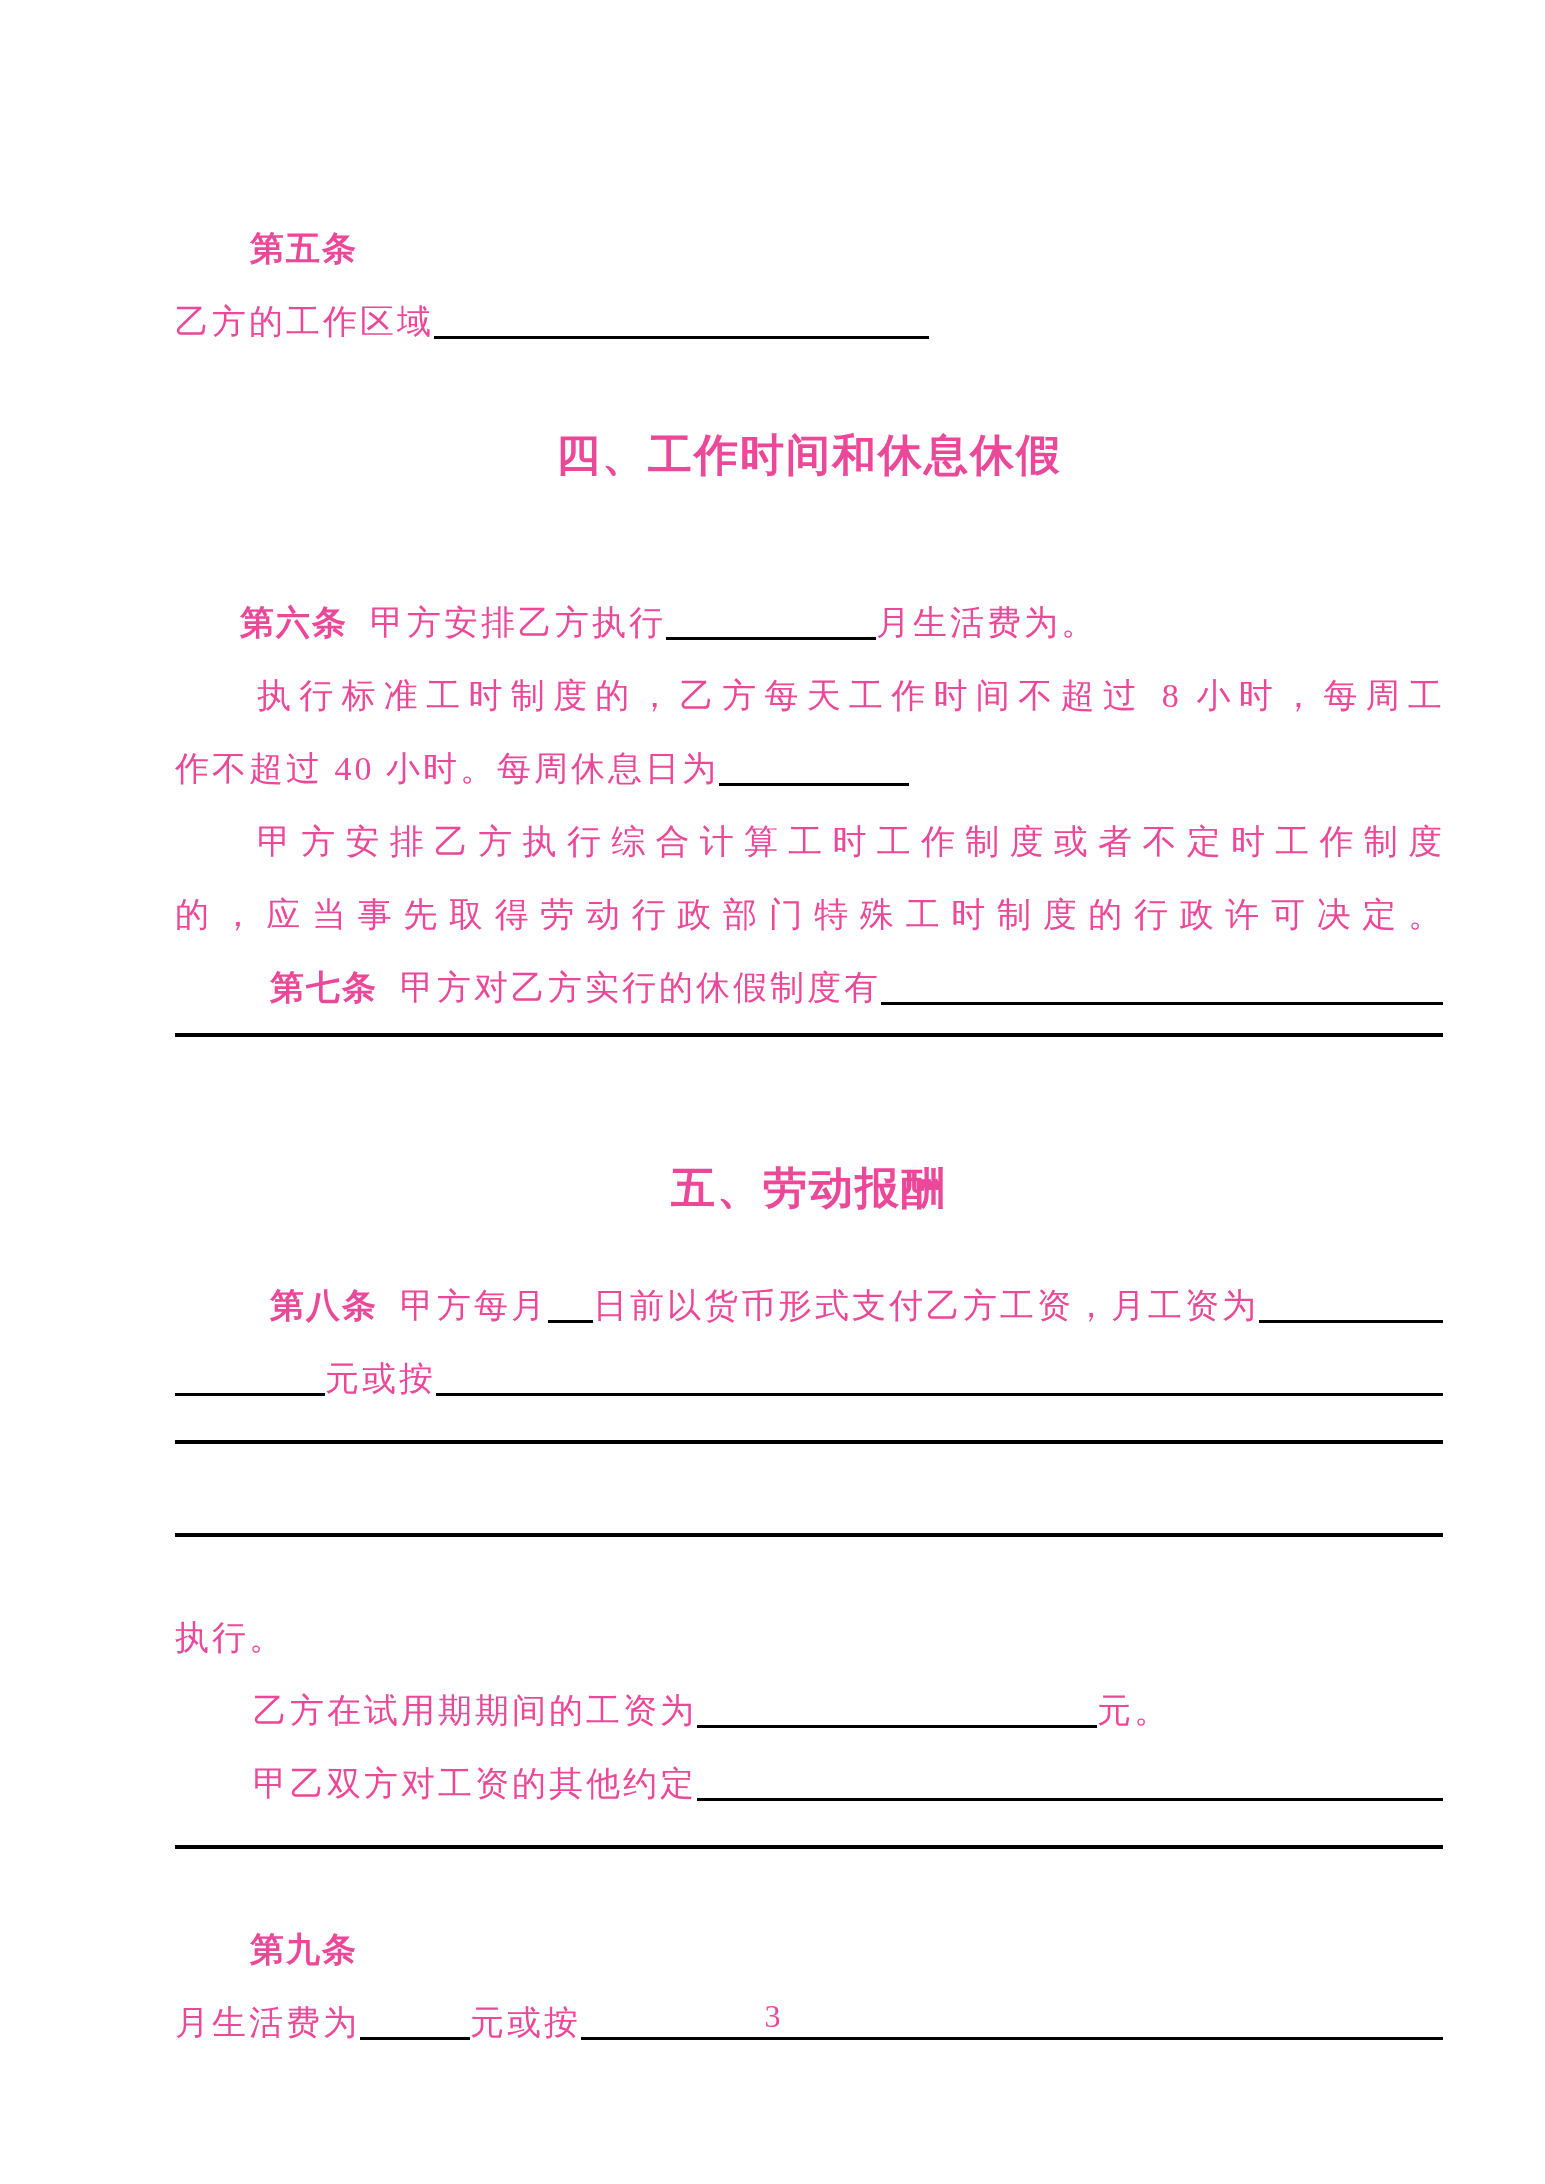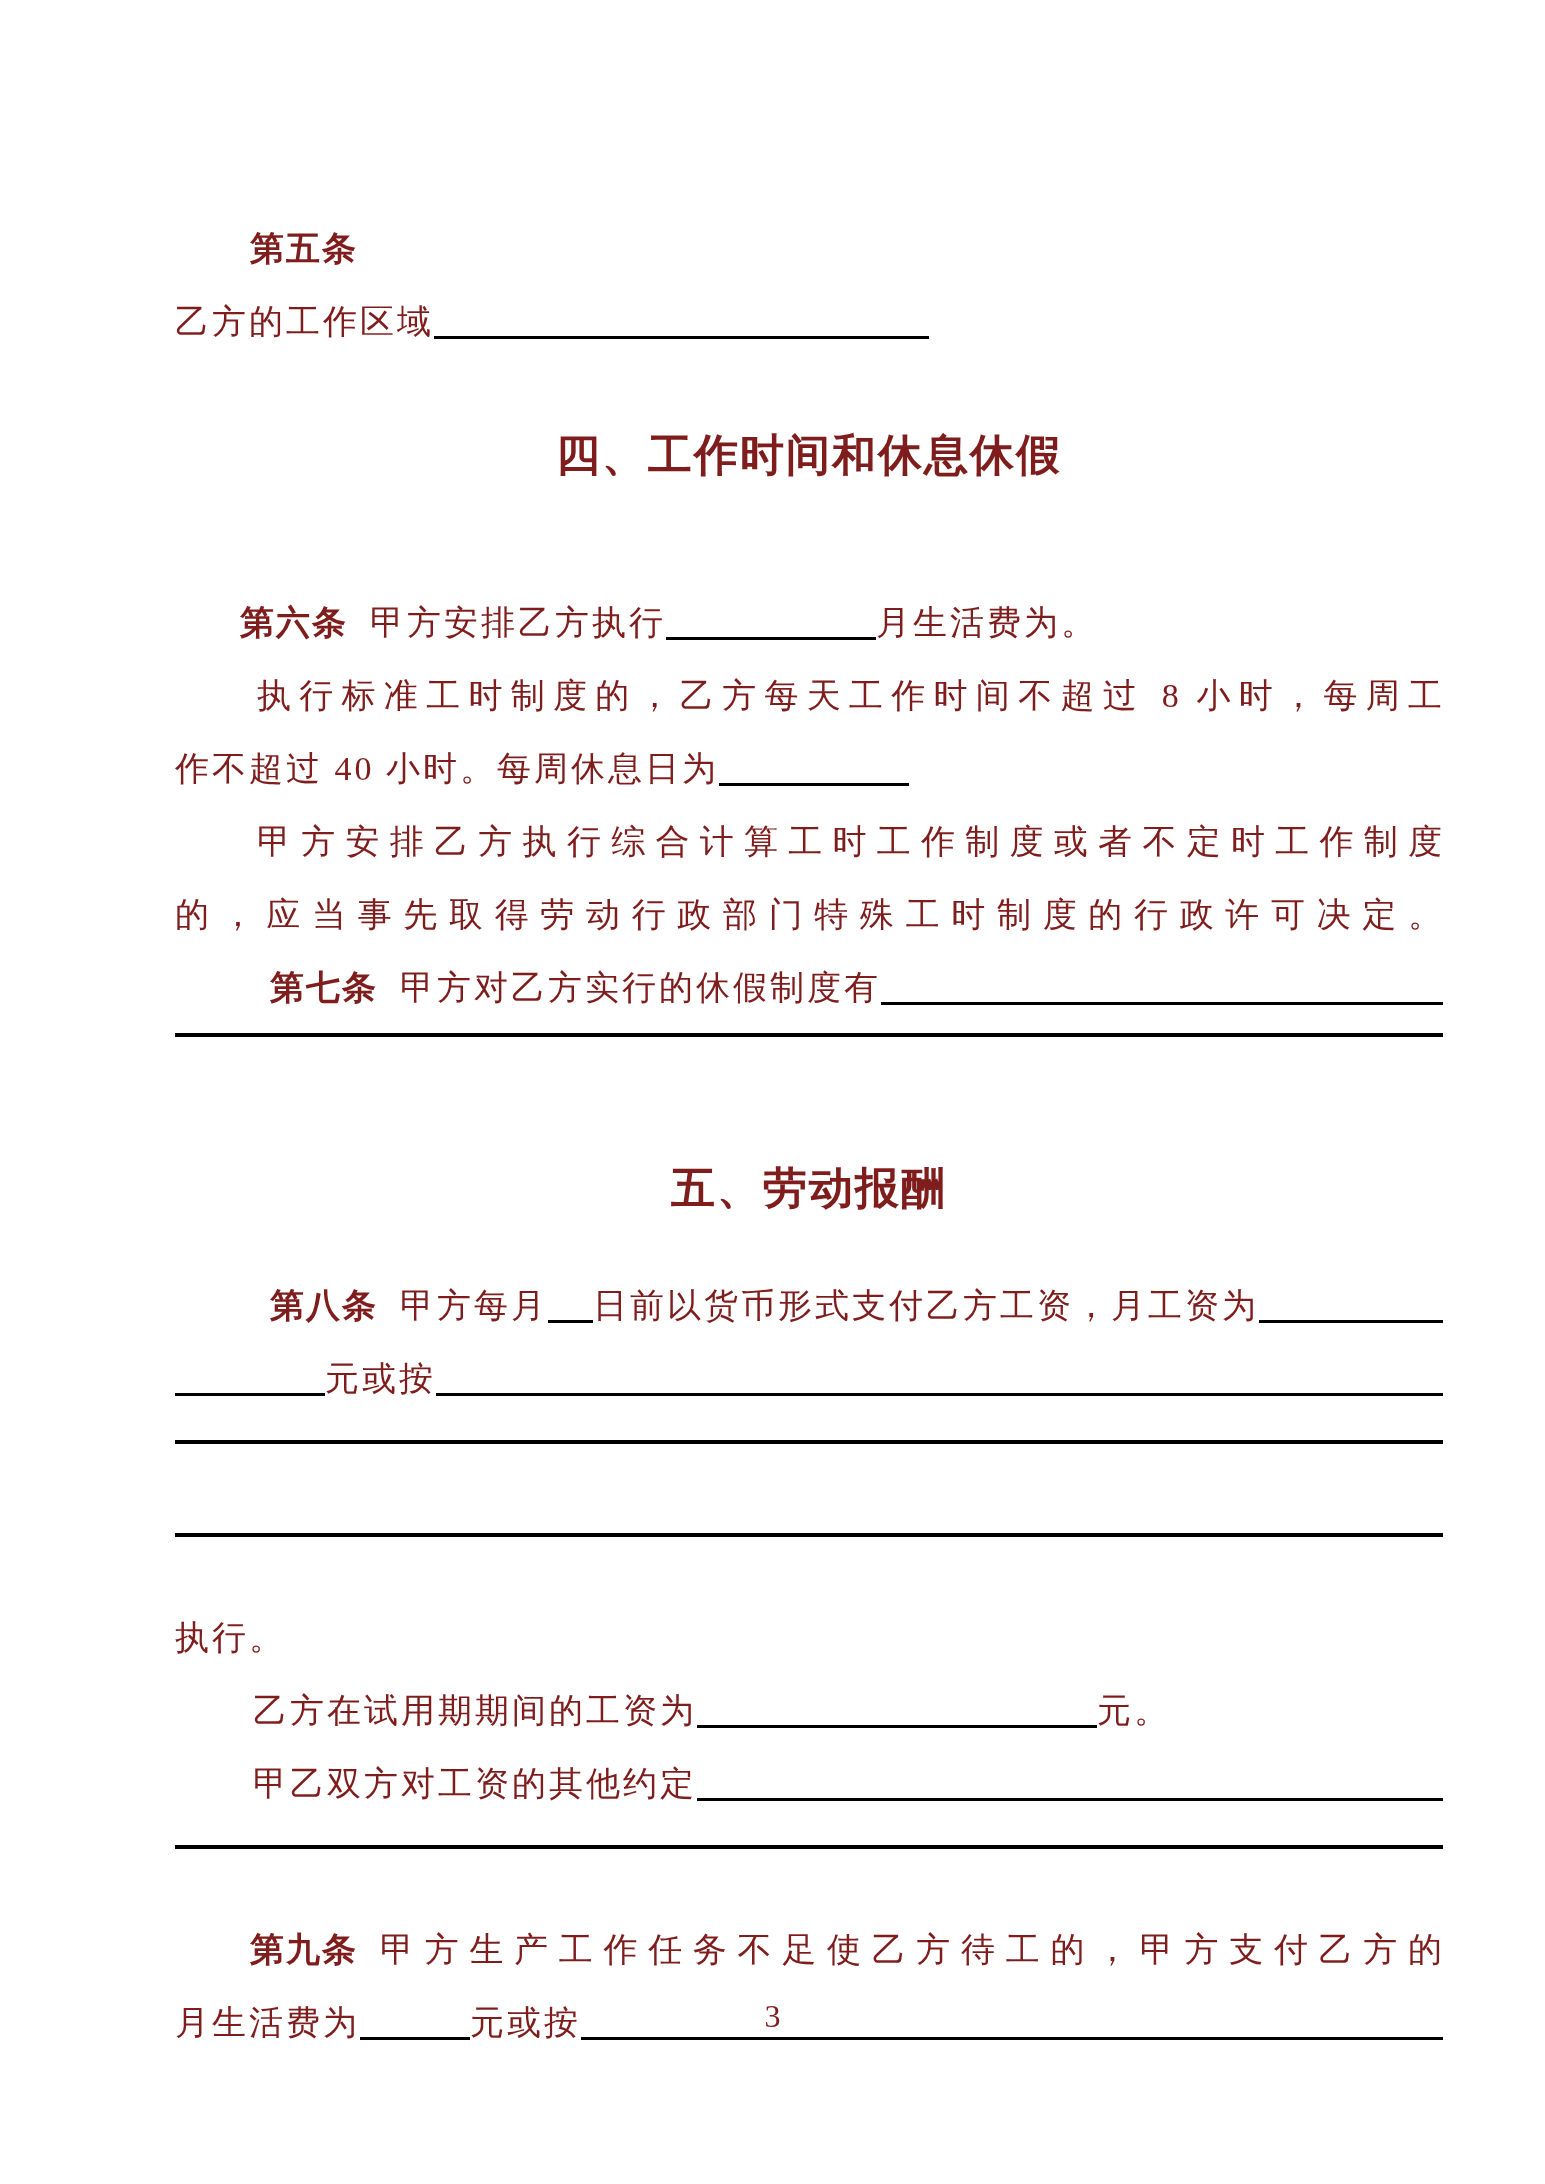--- a/index.html
+++ b/index.html
@@ -3,21 +3,21 @@
 <meta charset="utf-8">
 <style>
   html, body { margin: 0; padding: 0; background: #888; }
   .page {
     width: 1545px;
     height: 2184px;
     background: #ffffff;
     margin: 0 auto;
     position: relative;
     font-family: "Liberation Serif", "DejaVu Serif", serif;
-    color: #7f1d1d;
+    color: #ec4899;
     overflow: hidden;
   }
   .content {
     padding: 212px 102px 0 175px; 
   }
   .line {
     display: flex;
     align-items: baseline;
     height: 73px;
     line-height: 73px;
@@ -173,21 +173,20 @@
       <span class="txt ml78">甲乙双方对工资的其他约定</span>
       <span class="blank fill"></span>
     </div>
     <div class="blank-row">
       <div class="rule"></div>
     </div>
 
     <div class="line">
       <span class="label ml75">第九条</span>
       <span class="gap"></span>
-      <span class="just">甲方生产工作任务不足使乙方待工的，甲方支付乙方的</span>
     </div>
     <div class="line">
       <span class="txt">月生活费为</span>
       <span class="blank" style="width:110px"></span>
       <span class="txt">元或按</span>
       <span class="blank fill"></span>
     </div>
 
   </div>
 

